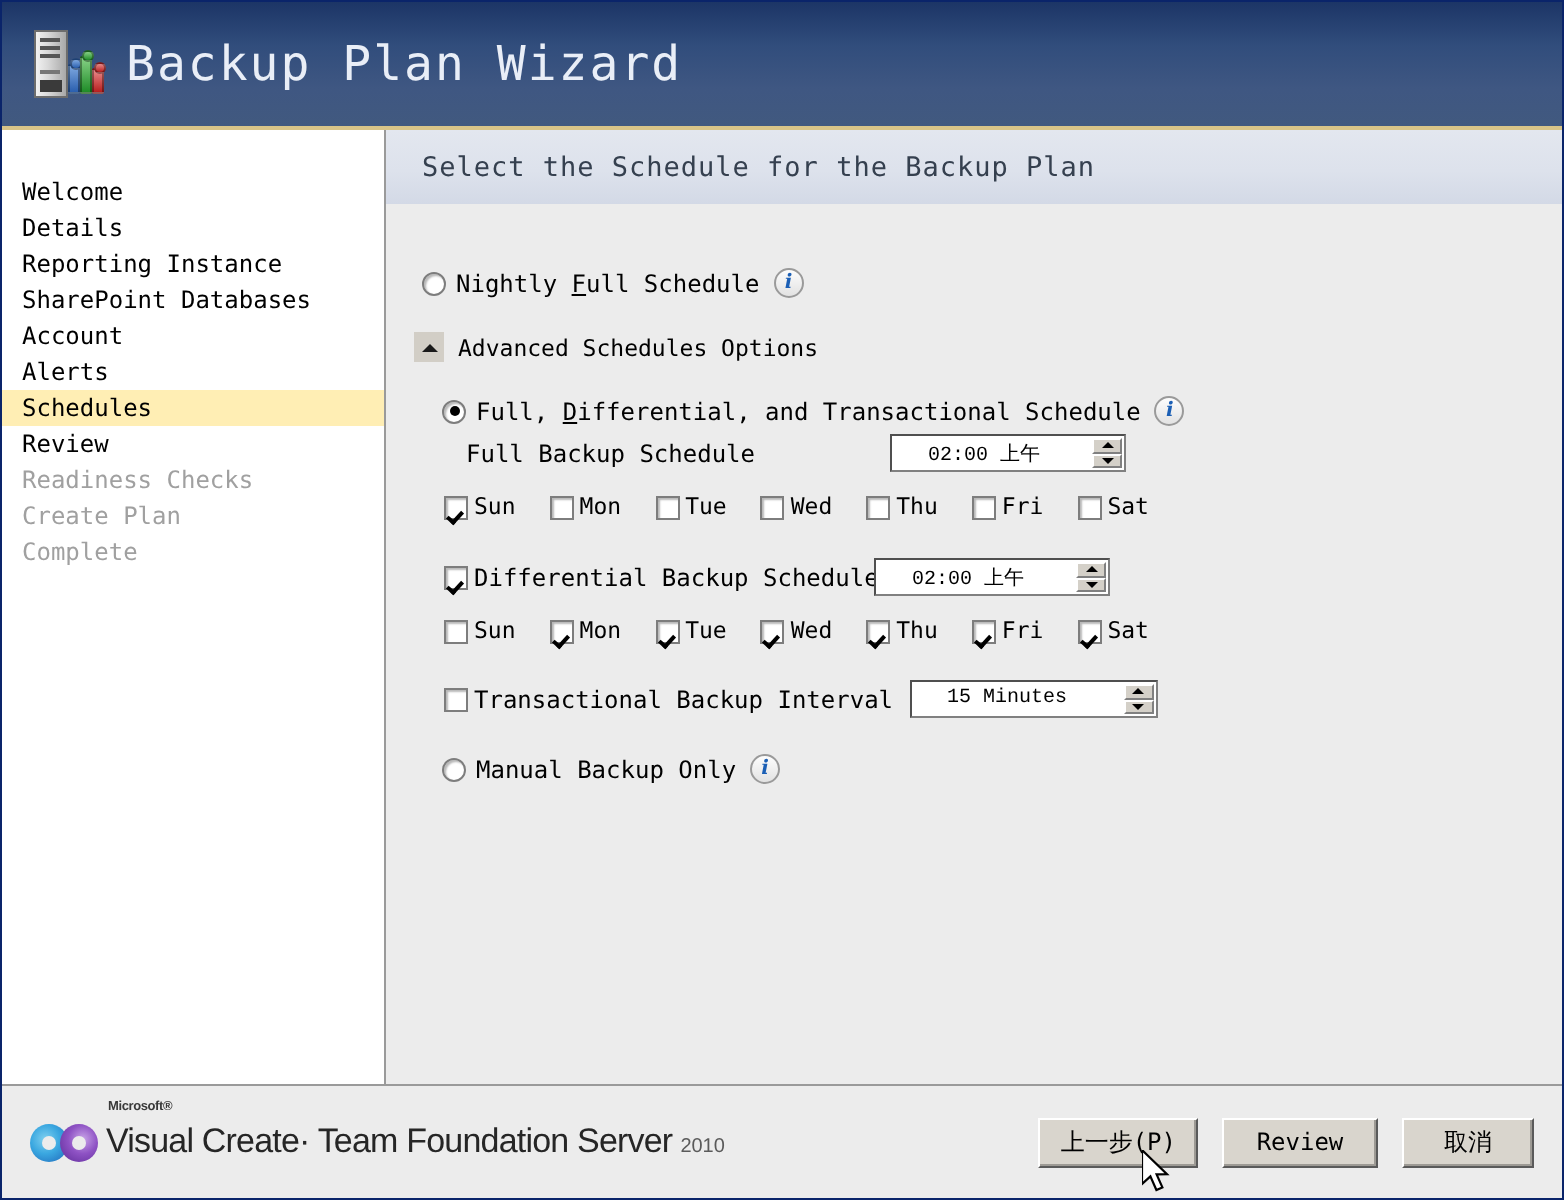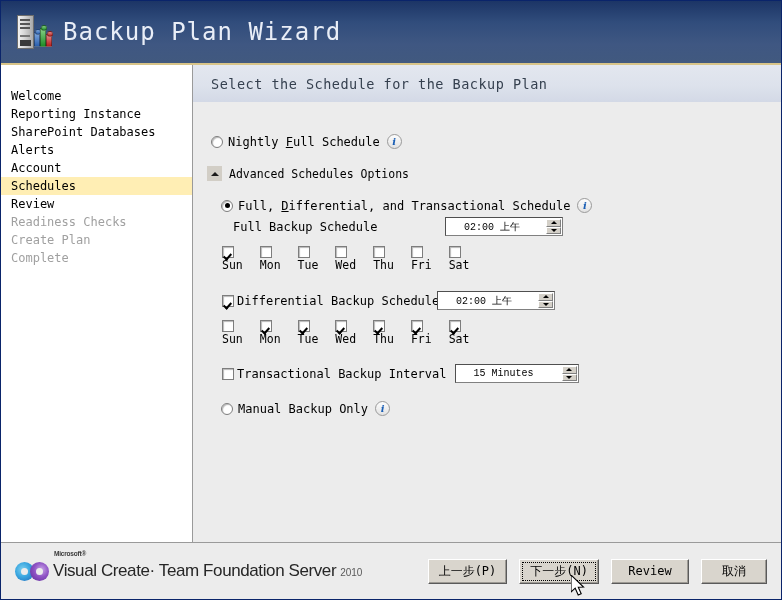--- a/index.html
+++ b/index.html
@@ -338,21 +338,21 @@
     border-bottom: 3px solid #000;
   }
   .tri-dn {
     width: 0; height: 0;
     border-left: 3px solid transparent;
     border-right: 3px solid transparent;
     border-top: 3px solid #000;
   }
 
   .days-row { display: flex; align-items: center; }
-  .day { display: flex; align-items: flex-start; margin-right: 17px; flex-direction: column; }
+  .day { display: flex; align-items: flex-end; margin-right: 17px; }
   .day:last-child { margin-right: 0; }
 
   
   .footer {
     height: 56px;
     background: #ececec;
     border-top: 1px solid #9a9a9a;
     display: flex;
     align-items: center;
     padding: 0 14px;
@@ -468,24 +468,25 @@
       <div class="bar-green"></div>
       <div class="bar-red"></div>
     </div>
     <div class="banner-title">Backup Plan Wizard</div>
   </div>
 
   <div class="body-area">
 
     <div class="sidebar">
       <div class="nav-item">Welcome</div>
+      <div class="nav-item">Details</div>
       <div class="nav-item">Reporting Instance</div>
       <div class="nav-item">SharePoint Databases</div>
+      <div class="nav-item">Account</div>
       <div class="nav-item">Alerts</div>
-      <div class="nav-item">Account</div>
       <div class="nav-item selected">Schedules</div>
       <div class="nav-item">Review</div>
       <div class="nav-item disabled">Readiness Checks</div>
       <div class="nav-item disabled">Create Plan</div>
       <div class="nav-item disabled">Complete</div>
     </div>
 
     <div class="content">
 
       <div class="content-head">
@@ -641,21 +642,20 @@
         <div class="hole r"></div>
       </div>
       <div class="vs-text">
         <span class="ms-sup">Microsoft®</span>
         <span class="vs-main">Visual Create· Team Foundation Server</span>
         <span class="vs-year">2010</span>
       </div>
     </div>
     <div class="btns">
       <div class="btn">上一步(P)</div>
-      <div class="btn focused">下一步(N)</div>
       <div class="btn">Review</div>
       <div class="btn narrow">取消</div>
     </div>
 
     <svg class="cursor-arrow" style="left:570px; top:32px;" width="16" height="23" viewBox="0 0 16 23">
       <polygon points="0,0 0,17 4.2,13.2 7.2,20 10.2,18.7 7.3,12.2 12.5,12.1" fill="#ffffff" stroke="#000000" stroke-width="1.1" stroke-linejoin="miter"></polygon>
     </svg>
   </div>
 
 </div>

